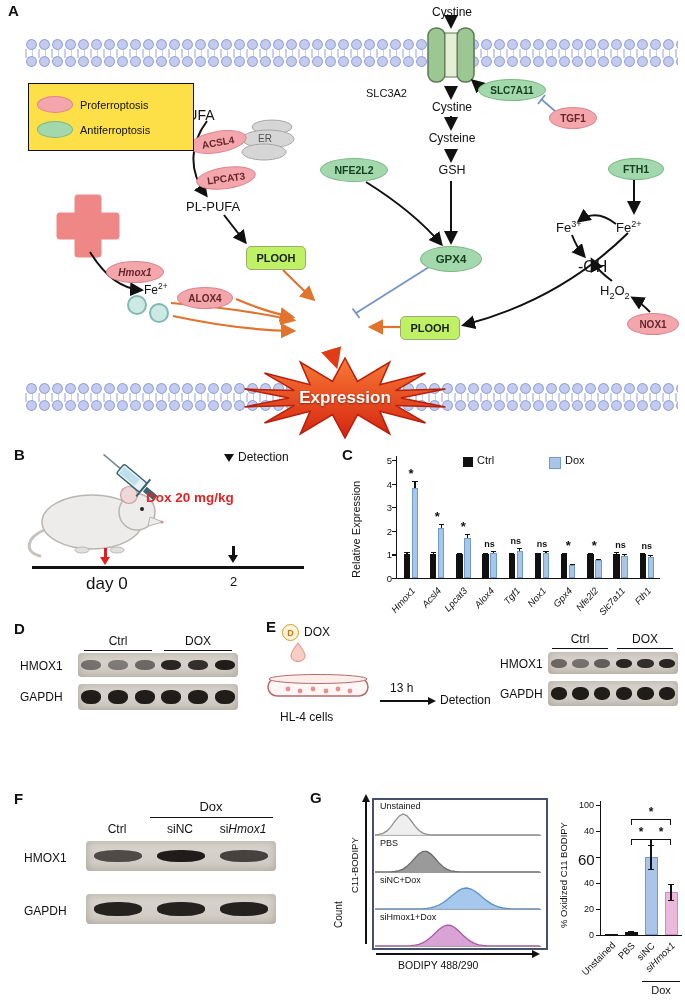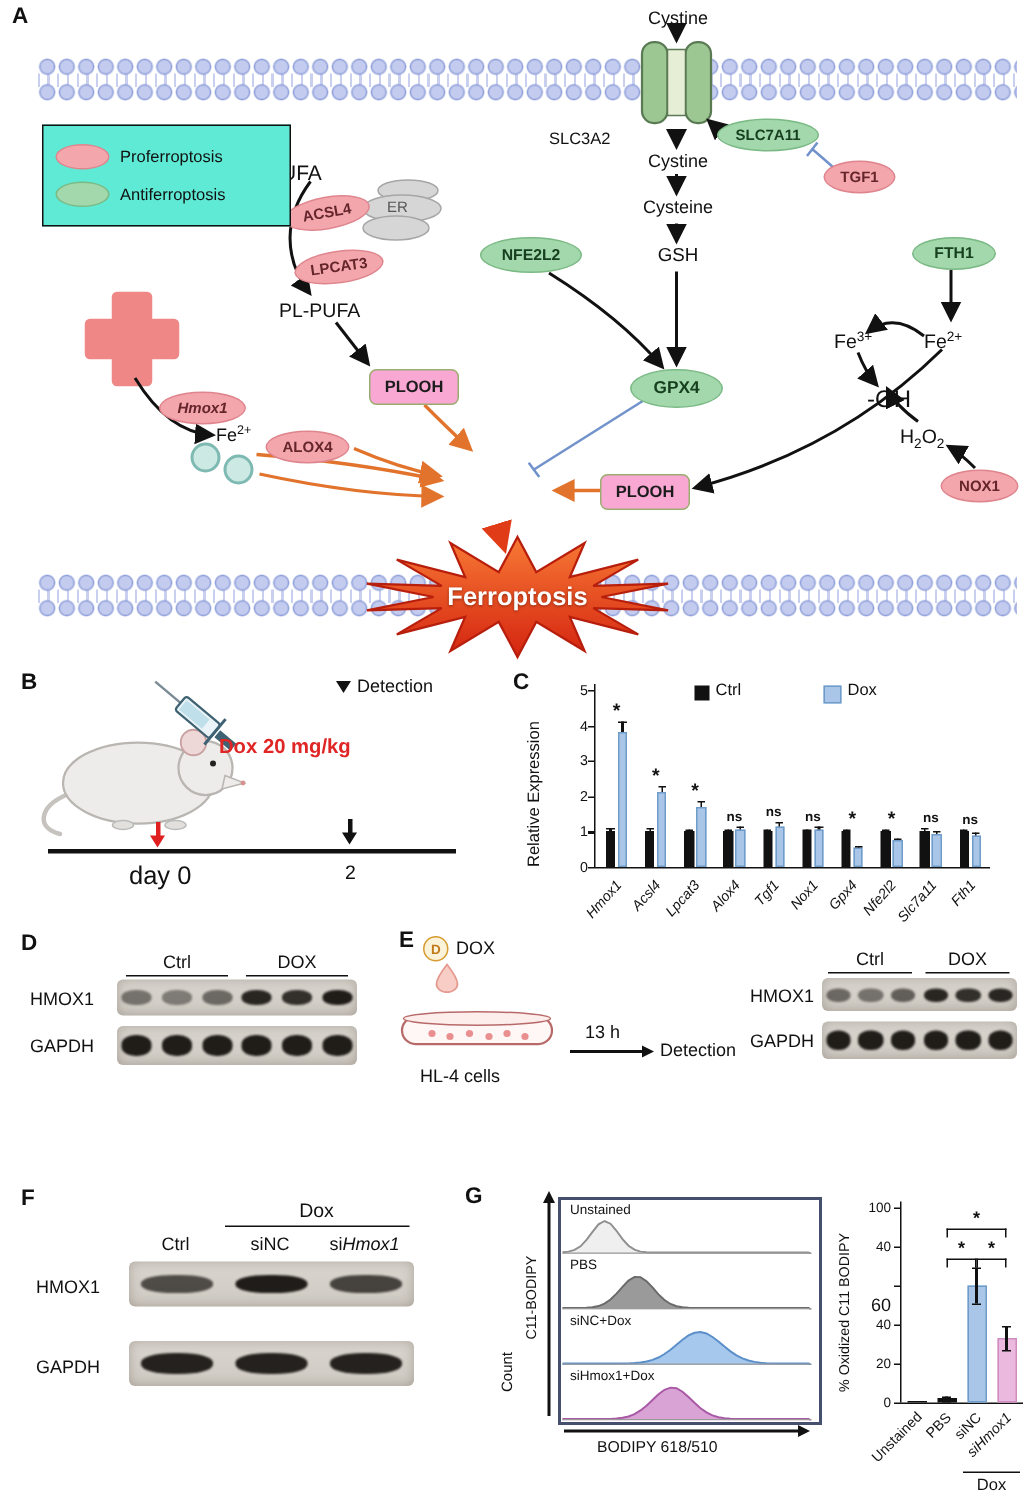--- a/index.html
+++ b/index.html
@@ -2,31 +2,31 @@
 <html><head>
 <meta charset="utf-8">
 <style>
   html,body{margin:0;padding:0;background:#fff;}
   .canvas{position:relative;width:685px;height:1007px;background:#fff;font-family:"Liberation Sans",sans-serif;color:#111;overflow:hidden;}
   .plabel{position:absolute;font-size:15px;font-weight:bold;z-index:6;}
   .t{position:absolute;white-space:nowrap;z-index:4;}
   .node{position:absolute;display:flex;align-items:center;justify-content:center;border-radius:50%;font-weight:bold;white-space:nowrap;z-index:4;}
   .nr{background:#f4a6ad;border:1.2px solid #df858e;color:#64262b;}
   .ng{background:#a3d8ac;border:1.2px solid #7bb985;color:#17401f;}
-  .obox{position:absolute;display:flex;align-items:center;justify-content:center;background:#f9a8d4;border:1.2px solid #9cab70;border-radius:5px;font-weight:bold;font-size:11px;color:#1c1c1c;z-index:4;}
+  .obox{position:absolute;display:flex;align-items:center;justify-content:center;background:#bef264;border:1.2px solid #9cab70;border-radius:5px;font-weight:bold;font-size:11px;color:#1c1c1c;z-index:4;}
   .ros{position:absolute;display:flex;align-items:center;justify-content:center;border-radius:50%;background:radial-gradient(ellipse at 42% 35%,#f2c48e,#e29a4b 65%,#d3883a);border:1.5px solid #bd7a2e;font-weight:bold;font-size:15px;z-index:4;}
   .membrane{position:absolute;height:30px;z-index:1;
     background-image:
       radial-gradient(circle at 6.5px 6.5px,#c3cbef 3.9px,#8f9fd9 4.9px,rgba(0,0,0,0) 5.8px),
       radial-gradient(circle at 6.5px 6.5px,#c3cbef 3.9px,#8f9fd9 4.9px,rgba(0,0,0,0) 5.8px),
       repeating-linear-gradient(90deg,#c9cfee 0 1.5px,rgba(0,0,0,0) 1.5px 6.5px);
     background-size:13px 13px,13px 13px,100% 9px;
     background-position:0 0,0 17px,0 10.5px;
     background-repeat:repeat-x,repeat-x,no-repeat;}
-  .legendbox{position:absolute;border:1.5px solid #111;background:#5eead4;z-index:4;display:flex;flex-direction:column;justify-content:space-evenly;padding:4px 8px;}
+  .legendbox{position:absolute;border:1.5px solid #111;background:#fde047;z-index:4;display:flex;flex-direction:column;justify-content:space-evenly;padding:4px 8px;}
   .lgrow{display:flex;align-items:center;gap:7px;}
   .lge{width:34px;height:15px;border-radius:50%;}
   .overlay{position:absolute;left:0;top:0;z-index:2;}
   .blot{position:absolute;background:linear-gradient(#dad6cf,#cec9c1);border-radius:4px;box-shadow:inset 0 0 8px rgba(60,50,40,.28);overflow:hidden;z-index:2;}
   .band{position:absolute;background:#171310;border-radius:45%;filter:blur(.7px);}
   .hline{position:absolute;height:1.4px;background:#111;z-index:3;}
   .vtext{position:absolute;transform-origin:0 0;transform:rotate(-90deg);white-space:nowrap;z-index:4;}
   .tri-down{position:absolute;width:0;height:0;border-left:5px solid transparent;border-right:5px solid transparent;border-top:8px solid #111;z-index:4;}
   .tri-up{position:absolute;width:0;height:0;border-left:4.5px solid transparent;border-right:4.5px solid transparent;border-bottom:8px solid #111;z-index:4;}
   .tri-right{position:absolute;width:0;height:0;border-top:4.5px solid transparent;border-bottom:4.5px solid transparent;border-left:8px solid #111;z-index:4;}
@@ -142,21 +142,21 @@
   <div class="t" style="left:178px;top:107px;font-size:14px;">PUFA</div>
   <div class="node nr" style="left:189px;top:131px;width:56px;height:20px;font-size:10px;transform:rotate(-10deg);">ACSL4</div>
   <div class="t" style="left:258px;top:133px;font-size:10px;color:#555;">ER</div>
   <div class="node nr" style="left:196px;top:167px;width:58px;height:20px;font-size:10px;transform:rotate(-8deg);">LPCAT3</div>
   <div class="t" style="left:186px;top:199px;font-size:13px;">PL-PUFA</div>
   <div class="obox" style="left:246px;top:246px;width:58px;height:22px;">PLOOH</div>
   <div class="node nr" style="left:177px;top:287px;width:54px;height:20px;font-size:10px;">ALOX4</div>
   <div class="obox" style="left:400px;top:316px;width:58px;height:22px;">PLOOH</div>
   <div class="node nr" style="left:106px;top:261px;width:56px;height:20px;font-size:10px;font-style:italic;">Hmox1</div>
   <div class="t" style="left:144px;top:281px;font-size:12px;"><span>Fe</span><sup>2+</sup></div>
-  <div class="ferrotext" style="left:272px;top:388px;width:146px;">Ferroptosis</div>
+  <div class="ferrotext" style="left:272px;top:388px;width:146px;">Expression</div>
 
   <div class="legendbox" style="left:28px;top:83px;width:148px;height:58px;">
     <div class="lgrow">
       <div class="lge" style="background:#f4a6ad;border:1px solid #df858e;"></div>
       <span style="font-size:11px;">Proferroptosis</span>
     </div>
     <div class="lgrow">
       <div class="lge" style="background:#a3d8ac;border:1px solid #7bb985;"></div>
       <span style="font-size:11px;">Antiferroptosis</span>
     </div>
@@ -425,34 +425,34 @@
           <svg width="166" height="25" style="position: absolute; left: 1px; bottom: 1px;">
             <path d="M0,25 L0,24.0 L4,24.0 L8,24.0 L12,24.0 L16,24.0 L20,24.0 L24,24.0 L28,23.9 L32,23.9 L36,23.6 L40,23.2 L44,22.3 L48,20.7 L52,18.3 L56,15.1 L60,11.3 L64,7.5 L68,4.5 L72,3.1 L76,3.5 L80,5.8 L84,9.3 L88,13.2 L92,16.8 L96,19.6 L100,21.6 L104,22.8 L108,23.4 L112,23.8 L116,23.9 L120,24.0 L124,24.0 L128,24.0 L132,24.0 L136,24.0 L140,24.0 L144,24.0 L148,24.0 L152,24.0 L156,24.0 L160,24.0 L164,24.0 L166,25" fill="#d9a3d6" stroke="#a858a4" stroke-width="1.3"></path>
             <line x1="0" y1="24.4" x2="166" y2="24.4" stroke="#999" stroke-width="0.8"></line>
           </svg>
         </div>
       </div>
   </div>
 
   <div class="stem" style="left:376px;top:953px;width:158px;height:1.8px;"></div>
   <div class="tri-right" style="left:532px;top:949.5px;"></div>
-  <div class="t" style="left:398px;top:959px;font-size:10.5px;">BODIPY 618/510</div>
+  <div class="t" style="left:398px;top:959px;font-size:10.5px;">BODIPY 488/290</div>
 
   <div class="vtext" style="left:558px;top:928px;font-size:9.5px;">% Oxidized C11 BODIPY</div>
   <div class="chart" id="chartG" style="left:578px;top:795px;width:107px;height:212px;">
       <div style="position: absolute; left: 22px; top: 6px; width: 0px; height: 134px; border-left: 1.5px solid rgb(17, 17, 17);"></div>
       <div style="position: absolute; left: 22px; top: 140px; width: 82px; height: 0px; border-top: 1.5px solid rgb(17, 17, 17);"></div>
       <div style="position: absolute; left: 18px; top: 140px; width: 4px; height: 1.2px; background: rgb(17, 17, 17);"></div>
       <div style="position: absolute; left: 0px; top: 135px; width: 16px; text-align: right; font-size: 9px;">0</div>
       <div style="position: absolute; left: 18px; top: 114px; width: 4px; height: 1.2px; background: rgb(17, 17, 17);"></div>
       <div style="position: absolute; left: 0px; top: 109px; width: 16px; text-align: right; font-size: 9px;">20</div>
       <div style="position: absolute; left: 18px; top: 88px; width: 4px; height: 1.2px; background: rgb(17, 17, 17);"></div>
       <div style="position: absolute; left: 0px; top: 83px; width: 16px; text-align: right; font-size: 9px;">40</div>
       <div style="position: absolute; left: 18px; top: 62px; width: 4px; height: 1.2px; background: rgb(17, 17, 17);"></div>
-      <div style="position: absolute; left: 0px; top: 68px; width: 16px; text-align: right; font-size: 12px;">60</div>
+      <div style="position: absolute; left: 0px; top: 56px; width: 16px; text-align: right; font-size: 15px;">60</div>
       <div style="position: absolute; left: 18px; top: 36px; width: 4px; height: 1.2px; background: rgb(17, 17, 17);"></div>
       <div style="position: absolute; left: 0px; top: 31px; width: 16px; text-align: right; font-size: 9px;">40</div>
       <div style="position: absolute; left: 18px; top: 10px; width: 4px; height: 1.2px; background: rgb(17, 17, 17);"></div>
       <div style="position: absolute; left: 0px; top: 5px; width: 16px; text-align: right; font-size: 9px;">100</div>
       <div style="position: absolute; left: 26.5px; top: 139px; width: 13px; height: 1px; background: rgb(17, 17, 17);"></div>
       <div style="position: absolute; left: -11px; top: 145px; width: 42px; text-align: right; font-size: 9.5px; transform: rotate(-45deg); transform-origin: 100% 0px;">Unstained</div>
       <div style="position: absolute; left: 46.5px; top: 137.4px; width: 13px; height: 2.6px; background: rgb(17, 17, 17);"></div>
       <div style="position: absolute; left: 52.4px; top: 136.1px; width: 1.2px; height: 2.6px; background: rgb(17, 17, 17);"></div>
       <div style="position: absolute; left: 50px; top: 136.1px; width: 6px; height: 1.1px; background: rgb(17, 17, 17);"></div>
       <div style="position: absolute; left: 50px; top: 138.7px; width: 6px; height: 1.1px; background: rgb(17, 17, 17);"></div>

